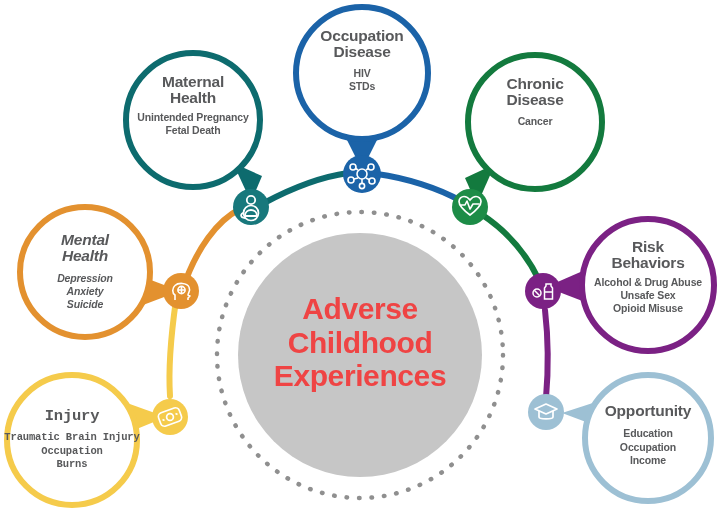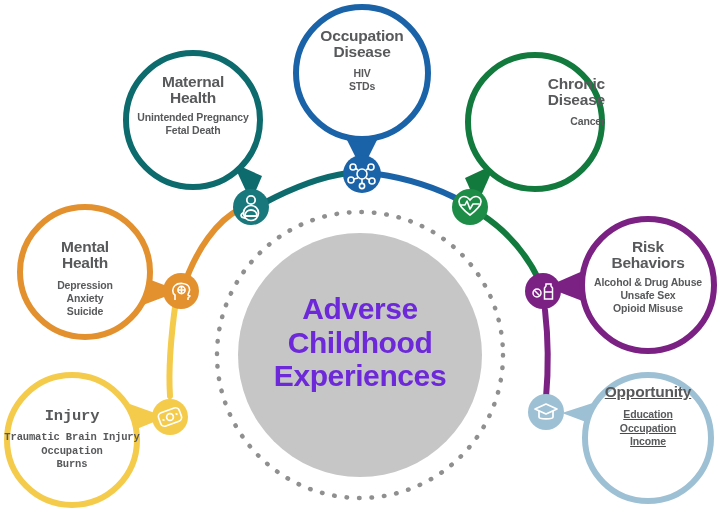--- a/index.html
+++ b/index.html
@@ -49,21 +49,21 @@
   }
   .center-label {
     position: absolute;
     width: 250px;
     left: 235px;
     top: 292px;
     text-align: center;
     font-size: 30px;
     font-weight: bold;
     line-height: 1.12;
-    color: #6d28d9;
+    color: #ef4444;
     letter-spacing: -0.4px;
     pointer-events: none;
   }
   .center-label span { display: block; }
 </style>
 </head>
 <body>
 
 <div id="infographic">
 
@@ -215,21 +215,21 @@
     <div class="bubble-title">
       <div>Occupation</div>
       <div>Disease</div>
     </div>
     <div class="bubble-items" style="margin-top:6px;">
       <div>HIV</div>
       <div>STDs</div>
     </div>
   </div>
 
-  <div class="bubble-text" style="left:465px; top:76px; width:140px;text-align:right;">
+  <div class="bubble-text" style="left:465px; top:76px; width:140px;">
     <div class="bubble-title">
       <div>Chronic</div>
       <div>Disease</div>
     </div>
     <div class="bubble-items" style="margin-top:6px;">
       <div>Cancer</div>
     </div>
   </div>
 
   <div class="bubble-text" style="left:571px; top:239px; width:154px;">
@@ -237,21 +237,21 @@
       <div>Risk</div>
       <div>Behaviors</div>
     </div>
     <div class="bubble-items">
       <div>Alcohol &amp; Drug Abuse</div>
       <div>Unsafe Sex</div>
       <div>Opioid Misuse</div>
     </div>
   </div>
 
-  <div class="bubble-text" style="left:578px; top:384px; width:140px;text-decoration:underline;">
+  <div class="bubble-text" style="left:578px; top:403px; width:140px;">
     <div class="bubble-title">
       <div>Opportunity</div>
     </div>
     <div class="bubble-items" style="margin-top:8px;">
       <div>Education</div>
       <div>Occupation</div>
       <div>Income</div>
     </div>
   </div>
 
@@ -259,21 +259,21 @@
     <div class="bubble-title">
       <div>Injury</div>
     </div>
     <div class="bubble-items" style="margin-top:7px;">
       <div>Traumatic Brain Injury</div>
       <div>Occupation</div>
       <div>Burns</div>
     </div>
   </div>
 
-  <div class="bubble-text" style="left:15px; top:239px; width:140px;">
+  <div class="bubble-text" style="left:15px; top:232px; width:140px;font-style:italic;">
     <div class="bubble-title">
       <div>Mental</div>
       <div>Health</div>
     </div>
     <div class="bubble-items" style="margin-top:7px;">
       <div>Depression</div>
       <div>Anxiety</div>
       <div>Suicide</div>
     </div>
   </div>

